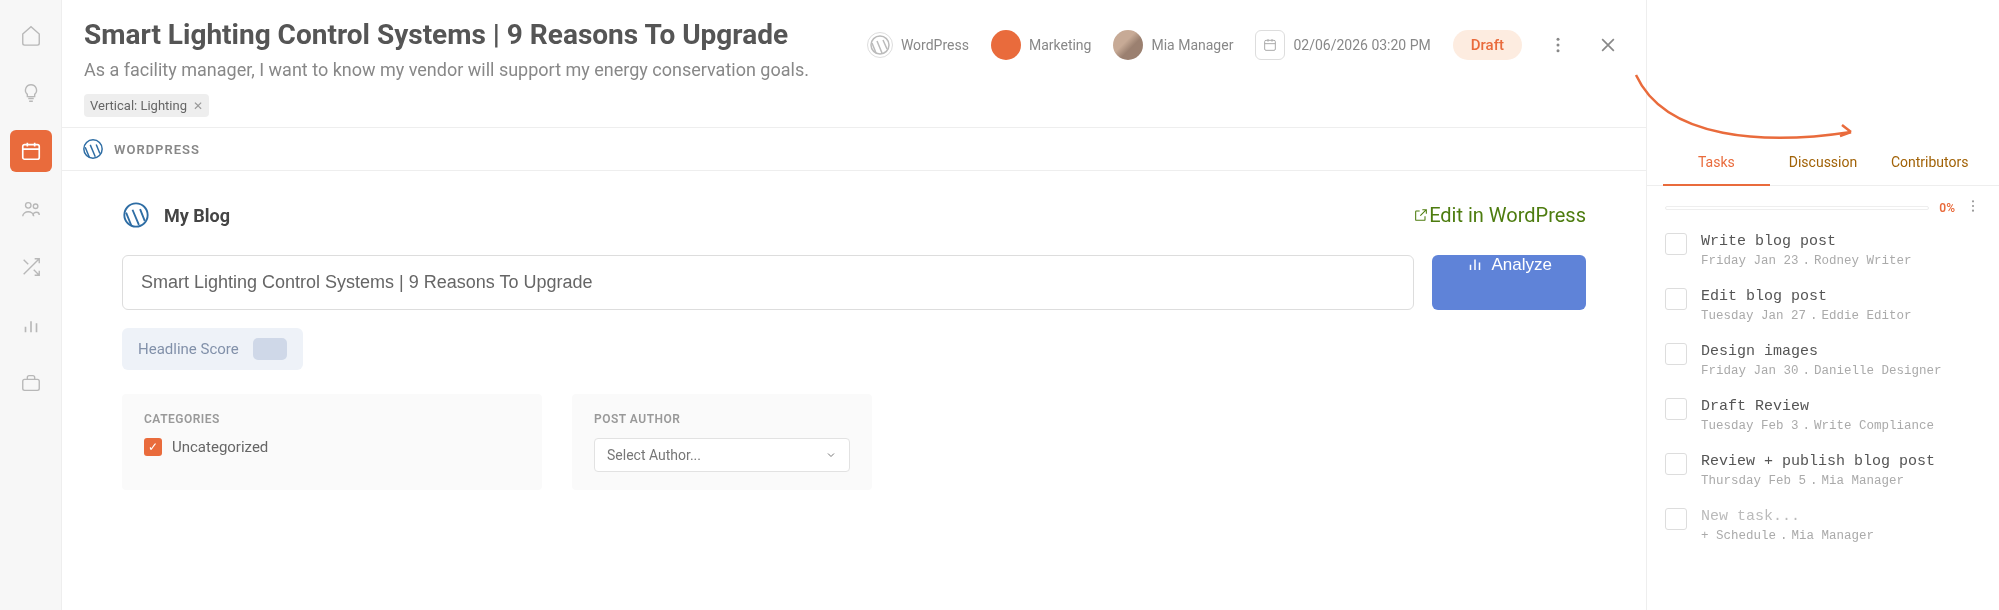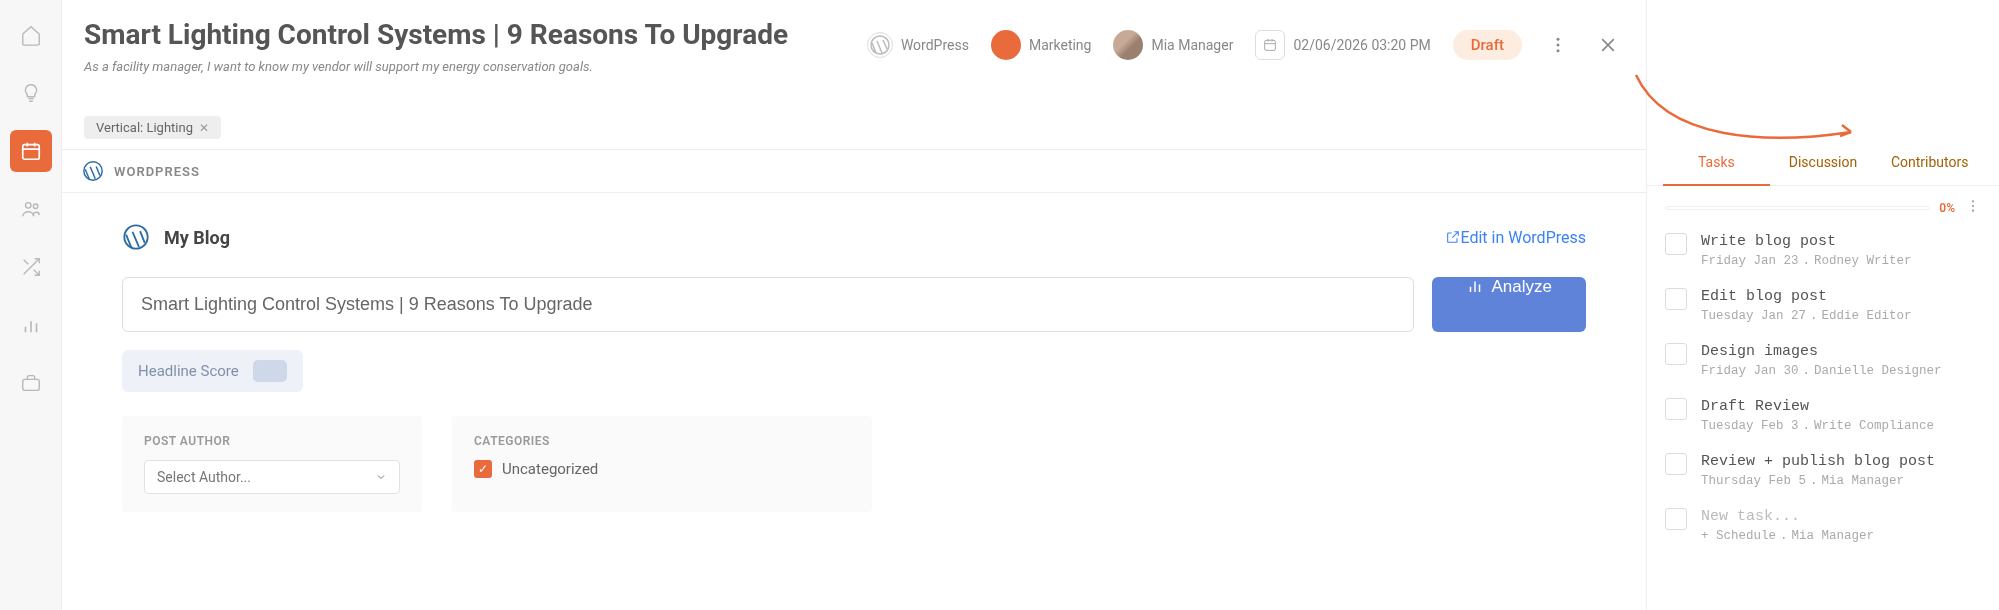--- a/index.html
+++ b/index.html
@@ -10,23 +10,23 @@
 
 .sidebar { width: 62px; background: #f7f7f7; border-right: 1px solid #eee; display: flex; flex-direction: column; align-items: center; padding-top: 14px; gap: 16px; }
 .sidebar-item { width: 42px; height: 42px; border-radius: 6px; display: flex; align-items: center; justify-content: center; color: #b8b8b8; cursor: pointer; }
 .sidebar-item.active { background: #e96b3c; color: #fff; }
 .sidebar-item svg { width: 22px; height: 22px; }
 
 
 .main { flex: 1; display: flex; flex-direction: column; min-width: 0; border-right: 1px solid #eee; }
 .header { padding: 18px 22px 10px 22px; position: relative; }
 .title { font-size: 28px; font-weight: 700; color: #555; margin-bottom: 8px; }
-.subtitle { font-size: 13px; color: #888; margin-bottom: 14px; font-style: italic; }
+.subtitle { font-size: 18px; color: #888; margin-bottom: 14px; }
 .tags { display: flex; gap: 8px; }
-.tag { background: #eee; border-radius: 4px; padding: 4px 12px; font-size: 13px; color: #666; display: flex; align-items: center; gap: 6px; margin-top: 28px; }
+.tag { background: #eee; border-radius: 4px; padding: 4px 6px; font-size: 13px; color: #666; display: flex; align-items: center; gap: 6px; }
 .tag .x { color: #999; cursor: pointer; font-size: 12px; }
 
 .header-right { position: absolute; top: 30px; right: 24px; display: flex; align-items: center; gap: 22px; }
 .pill { display: flex; align-items: center; gap: 8px; font-size: 14px; color: #888; }
 .wp-circle { width: 26px; height: 26px; border: 1px solid #ddd; border-radius: 50%; display: flex; align-items: center; justify-content: center; color: #bbb; }
 .orange-circle { width: 30px; height: 30px; border-radius: 50%; background: #e96b3c; }
 .avatar-circle { width: 30px; height: 30px; border-radius: 50%; background: linear-gradient(135deg,#c7aa96 40%,#9b8070 60%); }
 .date-square { width: 30px; height: 30px; border: 1px solid #ddd; border-radius: 6px; display: flex; align-items: center; justify-content: center; color: #aaa; }
 .draft-badge { background: #fdece0; color: #e96b3c; border-radius: 16px; padding: 6px 18px; font-size: 15px; font-weight: 500; }
 .icon-btn { color: #888; cursor: pointer; padding: 4px; }
@@ -35,21 +35,21 @@
 
 .wp-bar { border-top: 1px solid #eee; border-bottom: 1px solid #eee; padding: 10px 20px; display: flex; align-items: center; gap: 10px; color: #888; font-size: 13px; font-weight: 600; letter-spacing: 1px; }
 .wp-bar .wp-logo { width: 22px; height: 22px; color: #2e6da4; }
 
 
 .content { padding: 30px 60px; }
 .blog-head { display: flex; align-items: center; justify-content: space-between; margin-bottom: 26px; }
 .blog-left { display: flex; align-items: center; gap: 14px; }
 .blog-logo { width: 28px; height: 28px; color: #2e6da4; }
 .blog-title { font-size: 18px; font-weight: 700; color: #444; }
-.edit-link { color: #3b82f6; font-size: 16px; display: flex; align-items: center; cursor: pointer; }
+.edit-link { color: #4d7c0f; font-size: 20px; display: flex; align-items: center; cursor: pointer; }
 
 .title-row { display: flex; gap: 18px; margin-bottom: 18px; }
 .title-input { flex: 1; border: 1px solid #ddd; border-radius: 6px; padding: 16px 18px; font-size: 18px; color: #666; }
 .analyze-btn { background: #5f83d8; color: #fff; border: none; border-radius: 6px; padding: 0 34px; font-size: 17px; font-weight: 500; display: flex; gap: 8px; cursor: pointer; }
 
 .scores { display: flex; gap: 14px; margin-bottom: 24px; }
 .score-box { background: #eef2f8; border-radius: 6px; padding: 10px 16px; display: flex; align-items: center; gap: 14px; color: #8291aa; font-size: 15px; }
 .score-chip { width: 34px; height: 22px; background: #cfd8e8; border-radius: 5px; }
 
 .meta-row { display: flex; gap: 30px; }
@@ -226,34 +226,34 @@
       </div>
 
       <div class="scores">
         <div class="score-box">
           <span>Headline Score</span>
           <span class="score-chip"></span>
         </div>
       </div>
 
       <div class="meta-row">
+        <div class="meta-box categories">
+          <div class="meta-label">CATEGORIES</div>
+          <div class="cat-item">
+            <span class="checkbox">✓</span>
+            <span>Uncategorized</span>
+          </div>
+        </div>
         <div class="meta-box author">
           <div class="meta-label">POST AUTHOR</div>
           <div class="select">
             <span>Select Author...</span>
             <svg width="12" height="12" viewBox="0 0 24 24" fill="none" stroke="currentColor" stroke-width="2">
                 <path d="M6 9l6 6 6-6"></path>
               </svg>
-          </div>
-        </div>
-        <div class="meta-box categories">
-          <div class="meta-label">CATEGORIES</div>
-          <div class="cat-item">
-            <span class="checkbox">✓</span>
-            <span>Uncategorized</span>
           </div>
         </div>
       </div>
     </div>
   </div>
 
   <div class="right-panel">
     <div class="tabs">
       <div class="tab active">Tasks</div>
       <div class="tab">Discussion</div>

